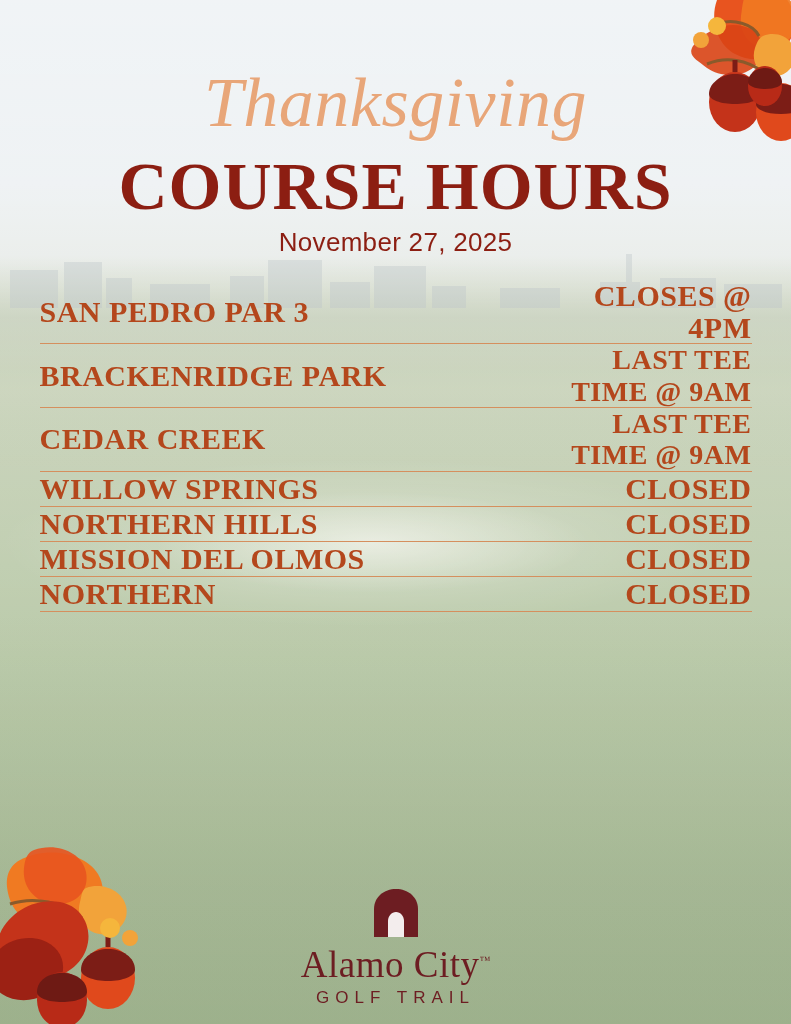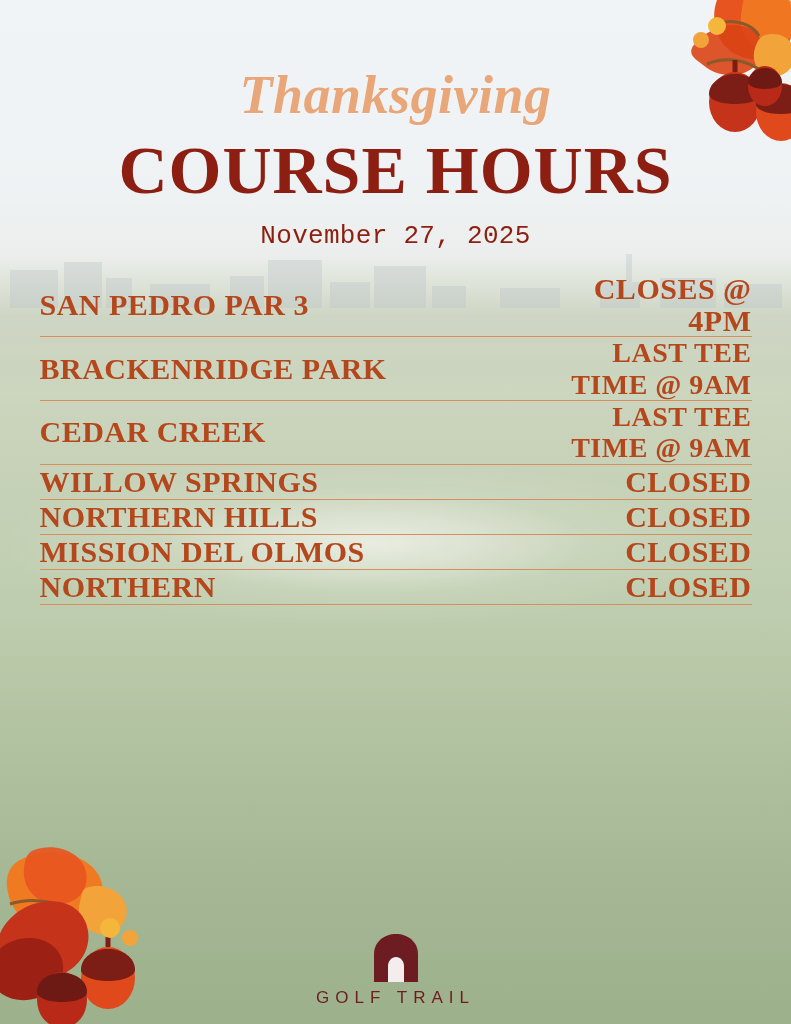--- a/index.html
+++ b/index.html
@@ -66,41 +66,41 @@
   }
 
   
   .header {
     text-align: center;
     padding-top: 68px;
   }
   .script-title {
     font-family: "Liberation Serif", serif;
     font-style: italic;
-    font-weight: bold;
-    font-size: 54px;
+    font-weight: normal;
+    font-size: 70px;
     line-height: 1;
     color: #e8a679;
     letter-spacing: 0.5px;
     text-shadow: 0 1px 0 rgba(255,255,255,0.35);
   }
   .main-title {
     font-family: "Liberation Serif", serif;
     font-weight: bold;
     font-size: 68px;
     line-height: 1.02;
     color: #8c1e12;
     letter-spacing: 1px;
     margin-top: 14px;
   }
   .date-line {
-    font-family: Liberation Mono, monospace;
+    font-family: Liberation Sans, sans-serif;
     font-size: 26px;
     color: #8c1e12;
-    margin-top: 16px;
+    margin-top: 6px;
     letter-spacing: 0.3px;
   }
 
   
   .hours-table {
     margin: 22px auto 0 auto;
     width: 712px;
     border-collapse: collapse;
   }
   .hours-table tr {
@@ -301,17 +301,18 @@
           </td>
         </tr>
       </tbody>
     </table>
 
     <div class="logo-block">
       <svg class="logo-mark" width="60" height="52" viewBox="0 0 60 52">
         <path d="M8 50 L8 22 C8 10 18 2 30 2 C42 2 52 10 52 22 L52 50 Z" fill="#6d1d22"></path>
         <path d="M22 50 L22 34 C22 29 25.5 25 30 25 C34.5 25 38 29 38 34 L38 50 Z" fill="#ffffff" opacity="0.92"></path>
       </svg>
+      <div class="logo-name"><span>Alamo City</span><span class="logo-tm">™</span></div>
       <div class="logo-sub">GOLF TRAIL</div>
     </div>
 
   </div>
 </div>
 
 </body></html>

